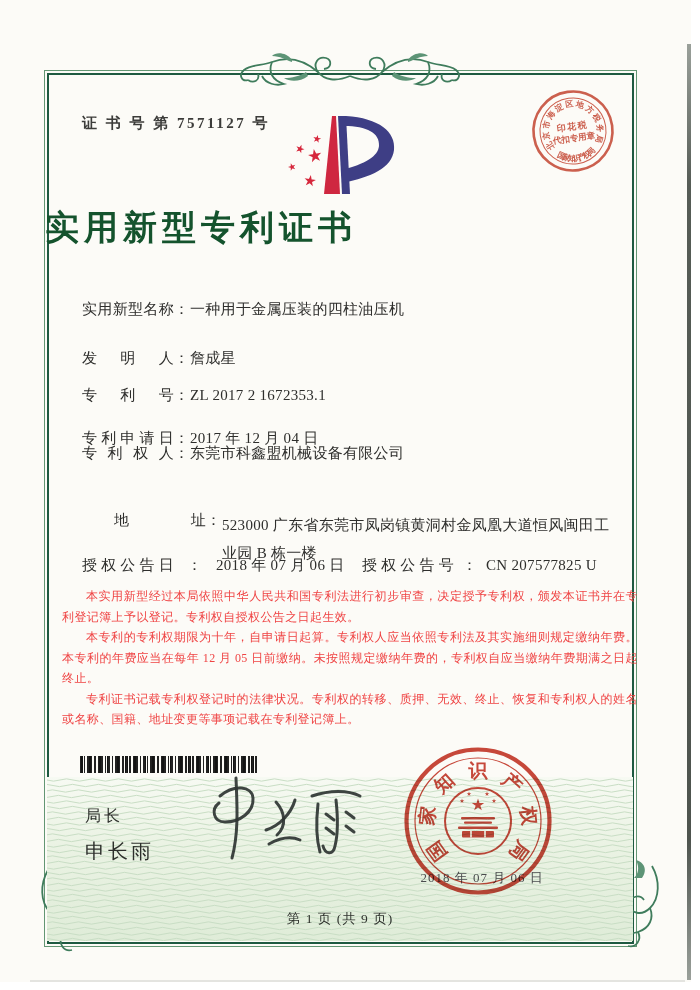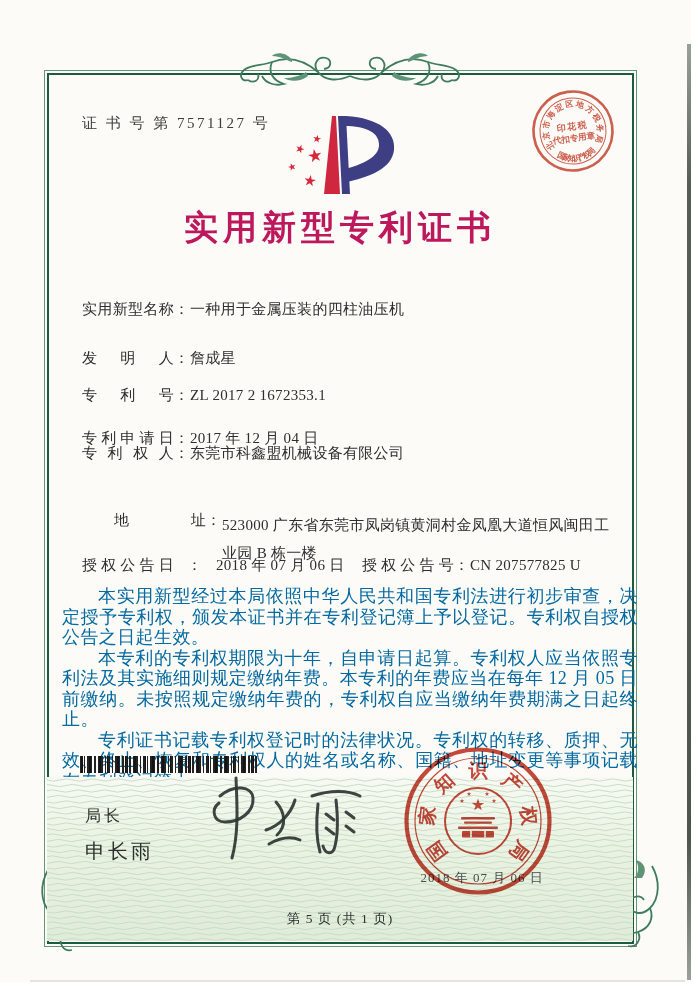--- a/index.html
+++ b/index.html
@@ -6,35 +6,35 @@
   .page{position:relative;width:700px;height:990px;background:#ffffff;overflow:hidden;
         font-family:"Liberation Serif","DejaVu Serif",serif;color:#2e2e2c;}
   .paper{position:absolute;left:0;top:0;width:691px;height:982px;background:#fcfbf7;}
   .paper-edge{position:absolute;left:687px;top:44px;width:4px;height:936px;
         background:linear-gradient(180deg,#9aa09a,#565c56 15%,#4e544e 85%,#9aa09a);}
   .bottom-shade{position:absolute;left:30px;top:980px;width:655px;height:2px;background:#d4d6d0;opacity:.6;}
 
   .frame{position:absolute;left:44px;top:70px;width:591px;height:875px;border:1.5px solid #639673;}
   .frame-in{position:absolute;inset:2.2px;border:2.6px solid #1e5a41;}
 
-  .cert-no{position:absolute;left:82px;top:114px;font-size:15px;letter-spacing:2.5px;color:#3c3c3a;}
-  .title{position:absolute;left:45px;top:205px;width:590px;text-align:center;
-         font-size:34px;font-weight:700;letter-spacing:5px;color:#be185d;}
+  .cert-no{position:absolute;left:82px;top:114px;font-size:15px;letter-spacing:2.5px;color:#3c3c3a;font-weight:bold;}
+  .title{position:absolute;left:45px;top:205px;width:590px;
+         font-size:34px;font-weight:700;letter-spacing:5px;color:#14532d;}
 
   .field{position:absolute;left:82px;display:flex;font-size:15px;line-height:19px;letter-spacing:.3px;}
   .flabel{display:inline-block;width:92px;text-align:justify;text-align-last:justify;}
   .fcolon{width:16px;}
   .fvalue{width:432px;}
   .fvalue.addr{width:398px;line-height:28px;}
   .field.right-col{left:362px;}
   .field.right-col .fvalue{width:150px;}
 
   .paras{position:absolute;left:62px;top:586px;width:576px;}
-  .paras p{margin:0;font-size:18px;line-height:20.5px;letter-spacing:.4px;
-           text-align:justify;text-indent:2em;color:#0369a1;}
+  .paras p{margin:0;font-size:12px;line-height:20.5px;letter-spacing:.4px;
+           text-align:justify;text-indent:2em;color:#ef4444;}
 
   .band{position:absolute;left:47px;top:777px;width:586px;height:164px;
         background:linear-gradient(180deg,#f7faf3 0%,#ebf3e4 40%,#dfecd8 100%);}
   .band svg{position:absolute;left:0;top:0;}
   .waves path{fill:none;stroke:#c9dec5;stroke-width:1;}
 
   .barcode{position:absolute;left:80px;top:756px;width:178px;height:17px;
      background-image:
        repeating-linear-gradient(90deg,#222 0px,#222 1.5px,transparent 1.5px,transparent 3.5px),
        repeating-linear-gradient(90deg,#141414 0px,#141414 2.5px,transparent 2.5px,transparent 9px);}
@@ -175,21 +175,21 @@
   <div class="field" style="top:511px;margin-left:32px;">
     <span class="flabel">地址</span>
       <span class="fcolon">：</span>
     <span class="fvalue addr">523000 广东省东莞市凤岗镇黄洞村金凤凰大道恒风闽田工业园 B 栋一楼</span>
   </div>
   <div class="field" style="top:556px;gap:13px;">
     <span class="flabel">授权公告日</span>
       <span class="fcolon">：</span>
     <span class="fvalue">2018 年 07 月 06 日</span>
   </div>
-  <div class="field right-col" style="top:556px;">
+  <div class="field right-col" style="top:556px;gap:8px;">
     <span class="flabel">授权公告号</span>
       <span class="fcolon">：</span>
     <span class="fvalue">CN 207577825 U</span>
   </div>
 
   <div class="paras">
     <p>本实用新型经过本局依照中华人民共和国专利法进行初步审查，决定授予专利权，颁发本证书并在专利登记簿上予以登记。专利权自授权公告之日起生效。</p>
     <p>本专利的专利权期限为十年，自申请日起算。专利权人应当依照专利法及其实施细则规定缴纳年费。本专利的年费应当在每年 12 月 05 日前缴纳。未按照规定缴纳年费的，专利权自应当缴纳年费期满之日起终止。</p>
     <p>专利证书记载专利权登记时的法律状况。专利权的转移、质押、无效、终止、恢复和专利权人的姓名或名称、国籍、地址变更等事项记载在专利登记簿上。</p>
   </div>
@@ -274,17 +274,17 @@
       <text x="38.7" y="110.0" transform="rotate(-126 38.7 110.0)">国</text>
       <text x="29.3" y="74.7" transform="rotate(-84 29.3 74.7)">家</text>
       <text x="45.9" y="42.1" transform="rotate(-42 45.9 42.1)">知</text>
       <text x="80" y="29">识</text>
       <text x="114.1" y="42.1" transform="rotate(42 114.1 42.1)">产</text>
       <text x="130.7" y="74.7" transform="rotate(84 130.7 74.7)">权</text>
       <text x="121.3" y="110.0" transform="rotate(126 121.3 110.0)">局</text>
     </g>
   </svg>
 
-  <div class="footer">第 5 页 (共 1 页)</div>
+  <div class="footer">第 1 页 (共 9 页)</div>
 
   <div class="paper-edge"></div>
   <div class="bottom-shade"></div>
 </div>
 
 </body></html>

